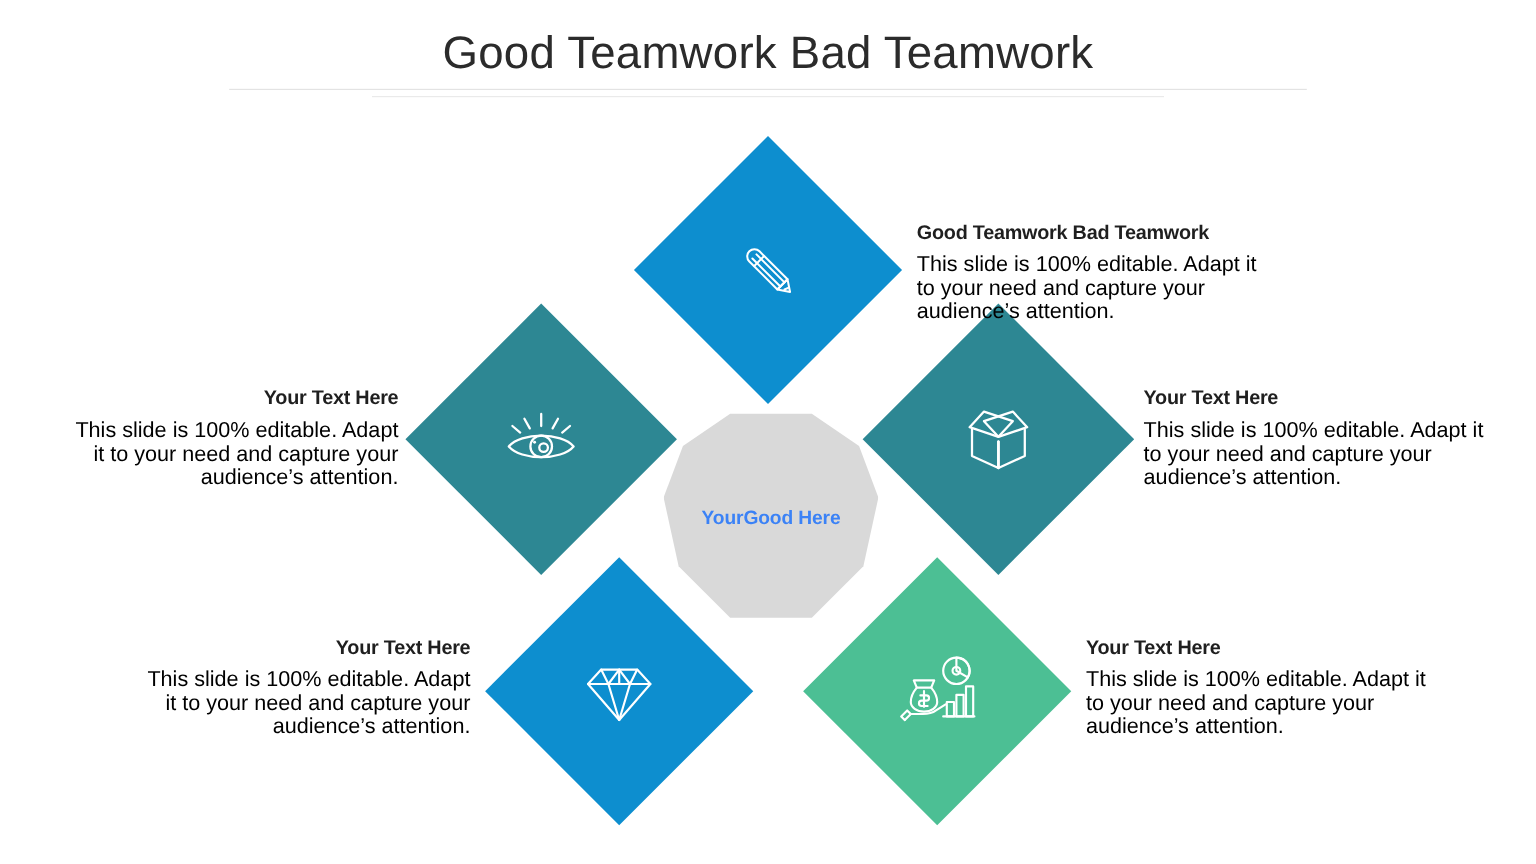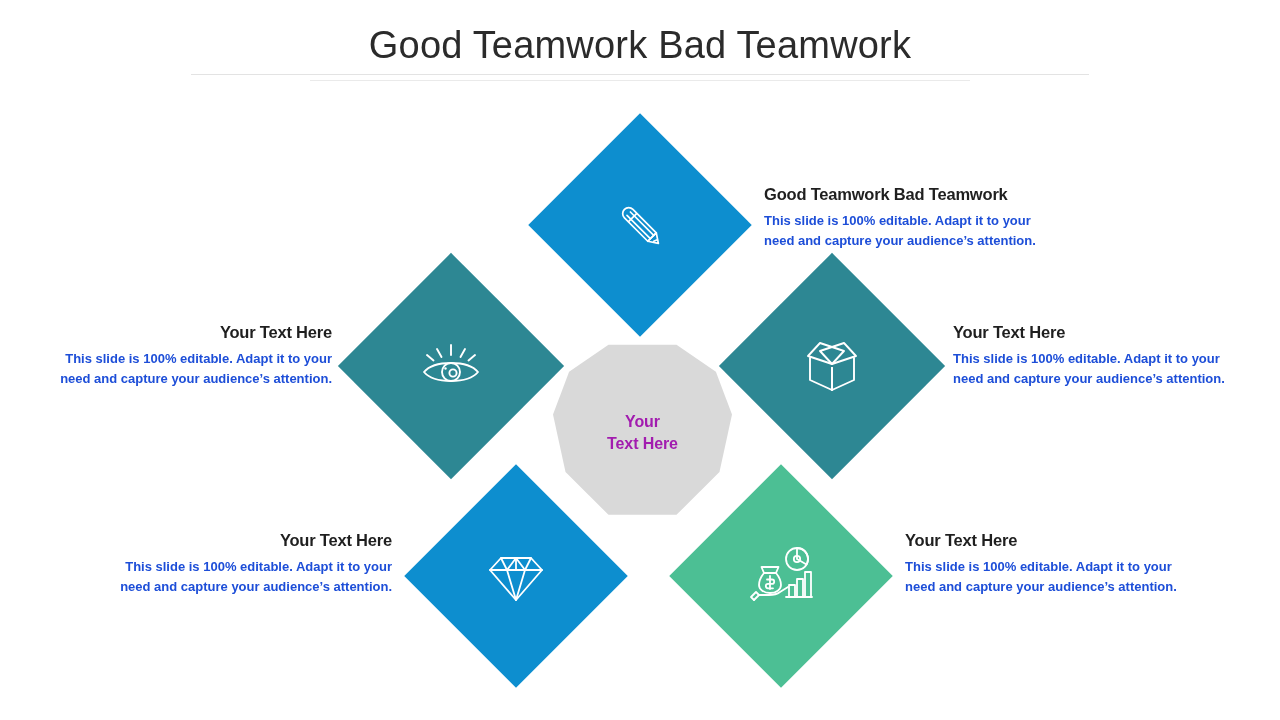--- a/index.html
+++ b/index.html
@@ -84,46 +84,46 @@
     clip-path: polygon(
       31% 1%, 69% 1%, 91% 16%, 100% 40%,
       93% 72%, 69% 96%, 31% 96%, 7% 72%,
       0% 40%, 9% 16%
     );
   }
   #center-label {
     position: absolute;
     inset: 0;
     display: flex;
-    flex-direction: column;
+    flex-direction: row;
     align-items: center;
     justify-content: center;
     font-size: 16px;
     font-weight: bold;
-    color: #a21caf;
+    color: #3b82f6;
     line-height: 22px;
     text-align: center;
     letter-spacing: -0.1px;
   }
 
   
   .block { position: absolute; }
   .block .heading {
     font-size: 16.5px;
     font-weight: bold;
     color: #1f1f1f;
     line-height: 22px;
     letter-spacing: -0.2px;
     margin-bottom: 6px;
     white-space: nowrap;
   }
   .block .body {
-    font-size: 13px;
-    font-weight: 700;
-    color: #1d4ed8;
+    font-size: 18px;
+    font-weight: 400;
+    color: #000000;
     line-height: 19.5px;
   }
   .align-right { text-align: right; }
   .align-left  { text-align: left; }
 
   #t-top-right     { left: 764px; top: 183px; width: 300px; }
   #t-left          { left: 60px;  top: 321px; width: 272px; }
   #t-right         { left: 953px; top: 321px; width: 300px; }
   #t-bottom-left   { left: 118px; top: 529px; width: 274px; }
   #t-bottom-right  { left: 905px; top: 529px; width: 300px; }
@@ -213,21 +213,21 @@
         <rect x="55" y="42" width="6" height="18"></rect>
         <rect x="63" y="35" width="6" height="25"></rect>
       </svg>
     </span>
   </div>
 
   <div id="center-node">
     <div class="poly"></div>
     <div id="center-label">
       <span>Your</span>
-      <span>Text Here</span>
+      <span>Good Here</span>
     </div>
   </div>
 
   <div class="block align-left" id="t-top-right">
     <div class="heading">Good Teamwork Bad Teamwork</div>
     <div class="body">This slide is 100% editable. Adapt it to your need and capture your audience’s attention.</div>
   </div>
 
   <div class="block align-right" id="t-left">
     <div class="heading">Your Text Here</div>

